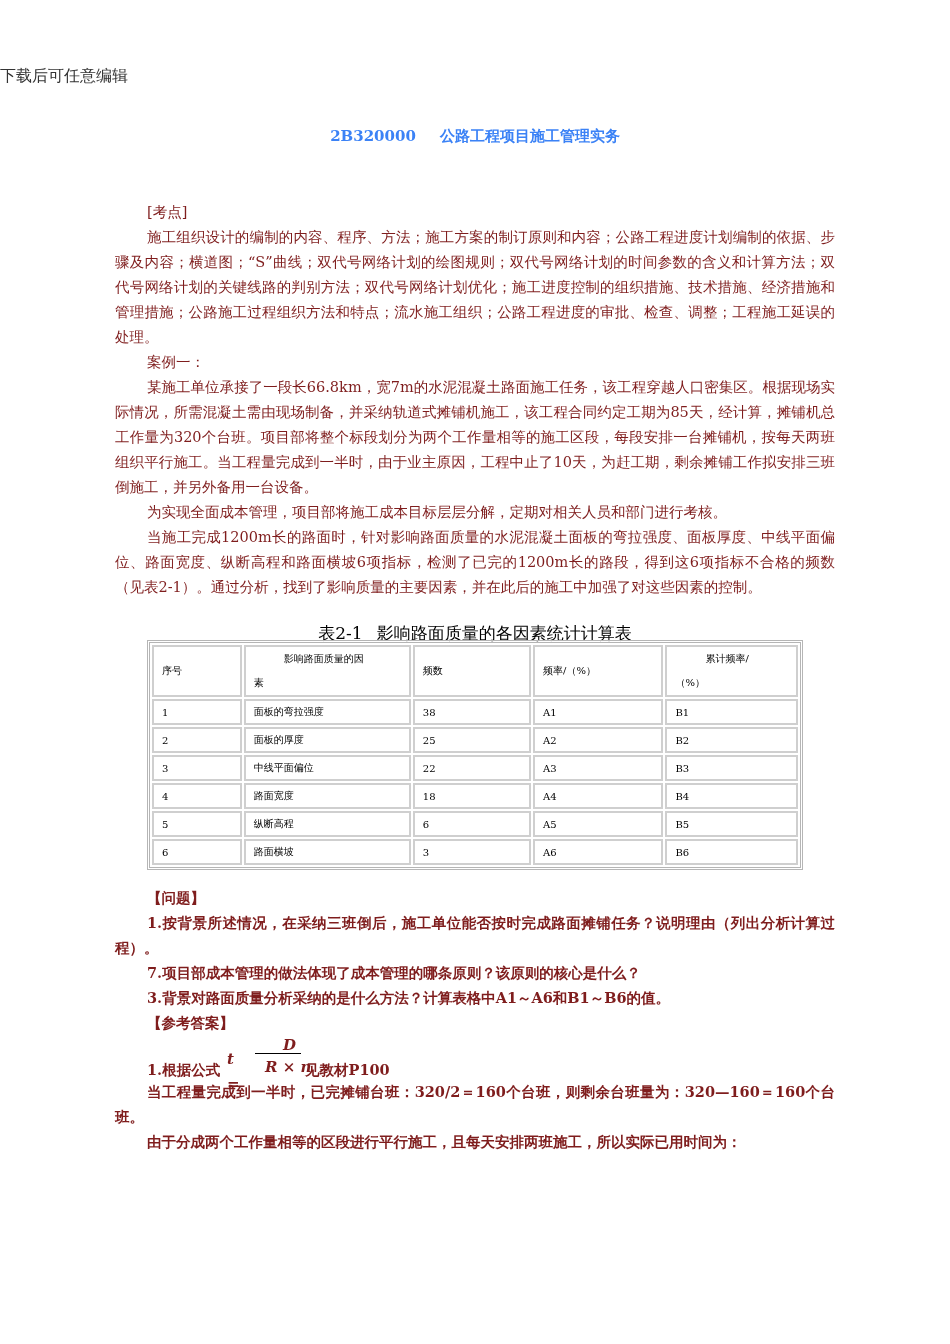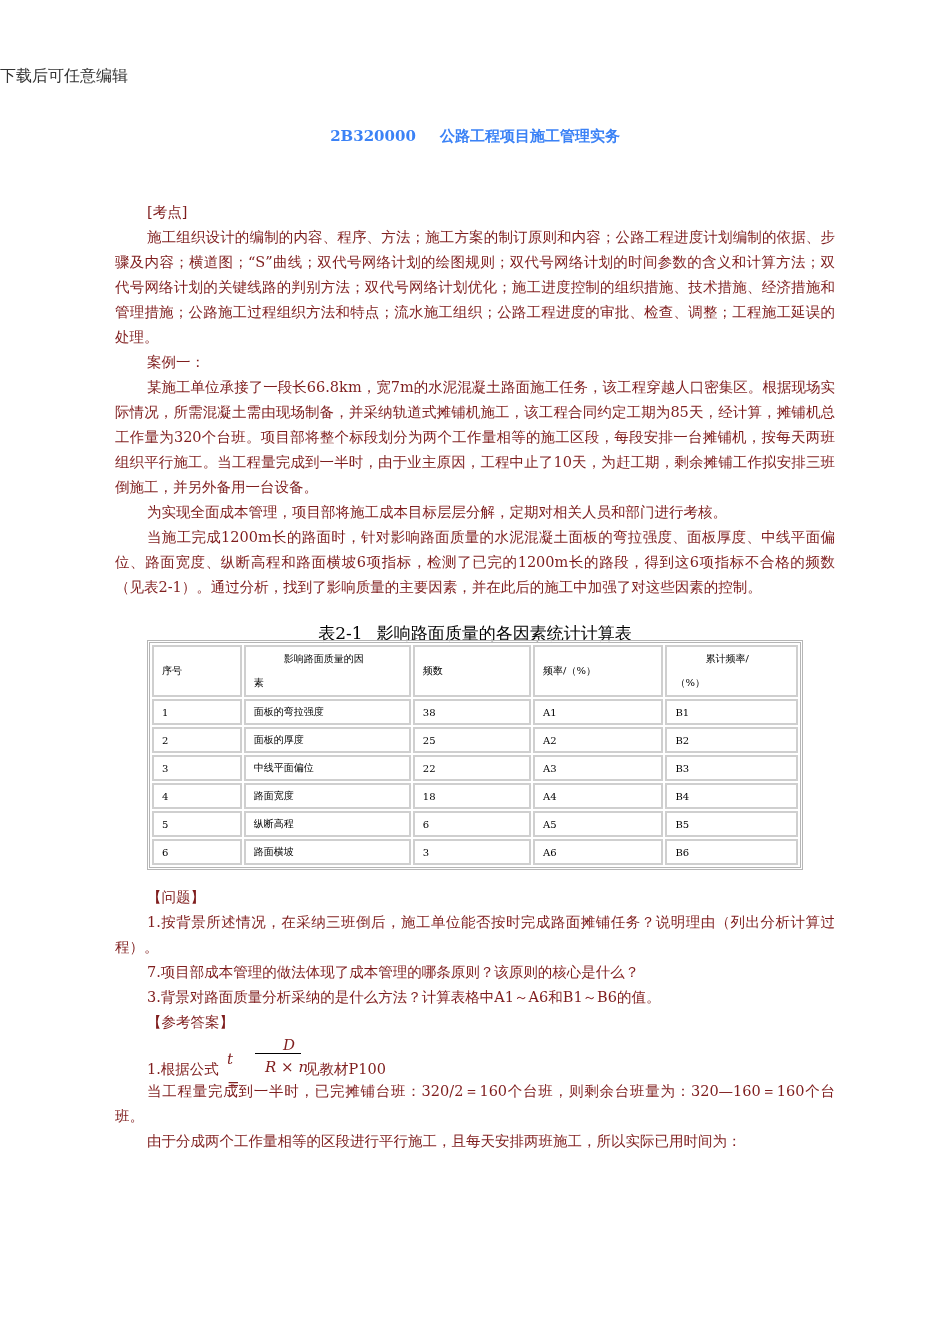--- a/index.html
+++ b/index.html
@@ -149,21 +149,21 @@
     <tr>
       <td class="c1">6</td>
       <td class="c2">路面横坡</td>
       <td class="c3">3</td>
       <td class="c4">A6</td>
       <td class="c5">B6</td>
     </tr>
   </tbody>
     </table>
 
-  <div class="body-text" style="top:885px;">
+  <div class="body-text" style="top:885px;font-weight:bold;">
     <div class="p-noindent">【问题】</div>
     <div class="p">1.按背景所述情况，在采纳三班倒后，施工单位能否按时完成路面摊铺任务？说明理由（列出分析计算过程）。</div>
     <div class="p">7.项目部成本管理的做法体现了成本管理的哪条原则？该原则的核心是什么？</div>
     <div class="p">3.背景对路面质量分析采纳的是什么方法？计算表格中A1～A6和B1～B6的值。</div>
     <div class="p-noindent">【参考答案】</div>
 
     <div class="formula-line">
       <span class="formula-label">1.根据公式</span>
       <span class="frac">
         <span class="t">t =</span>

